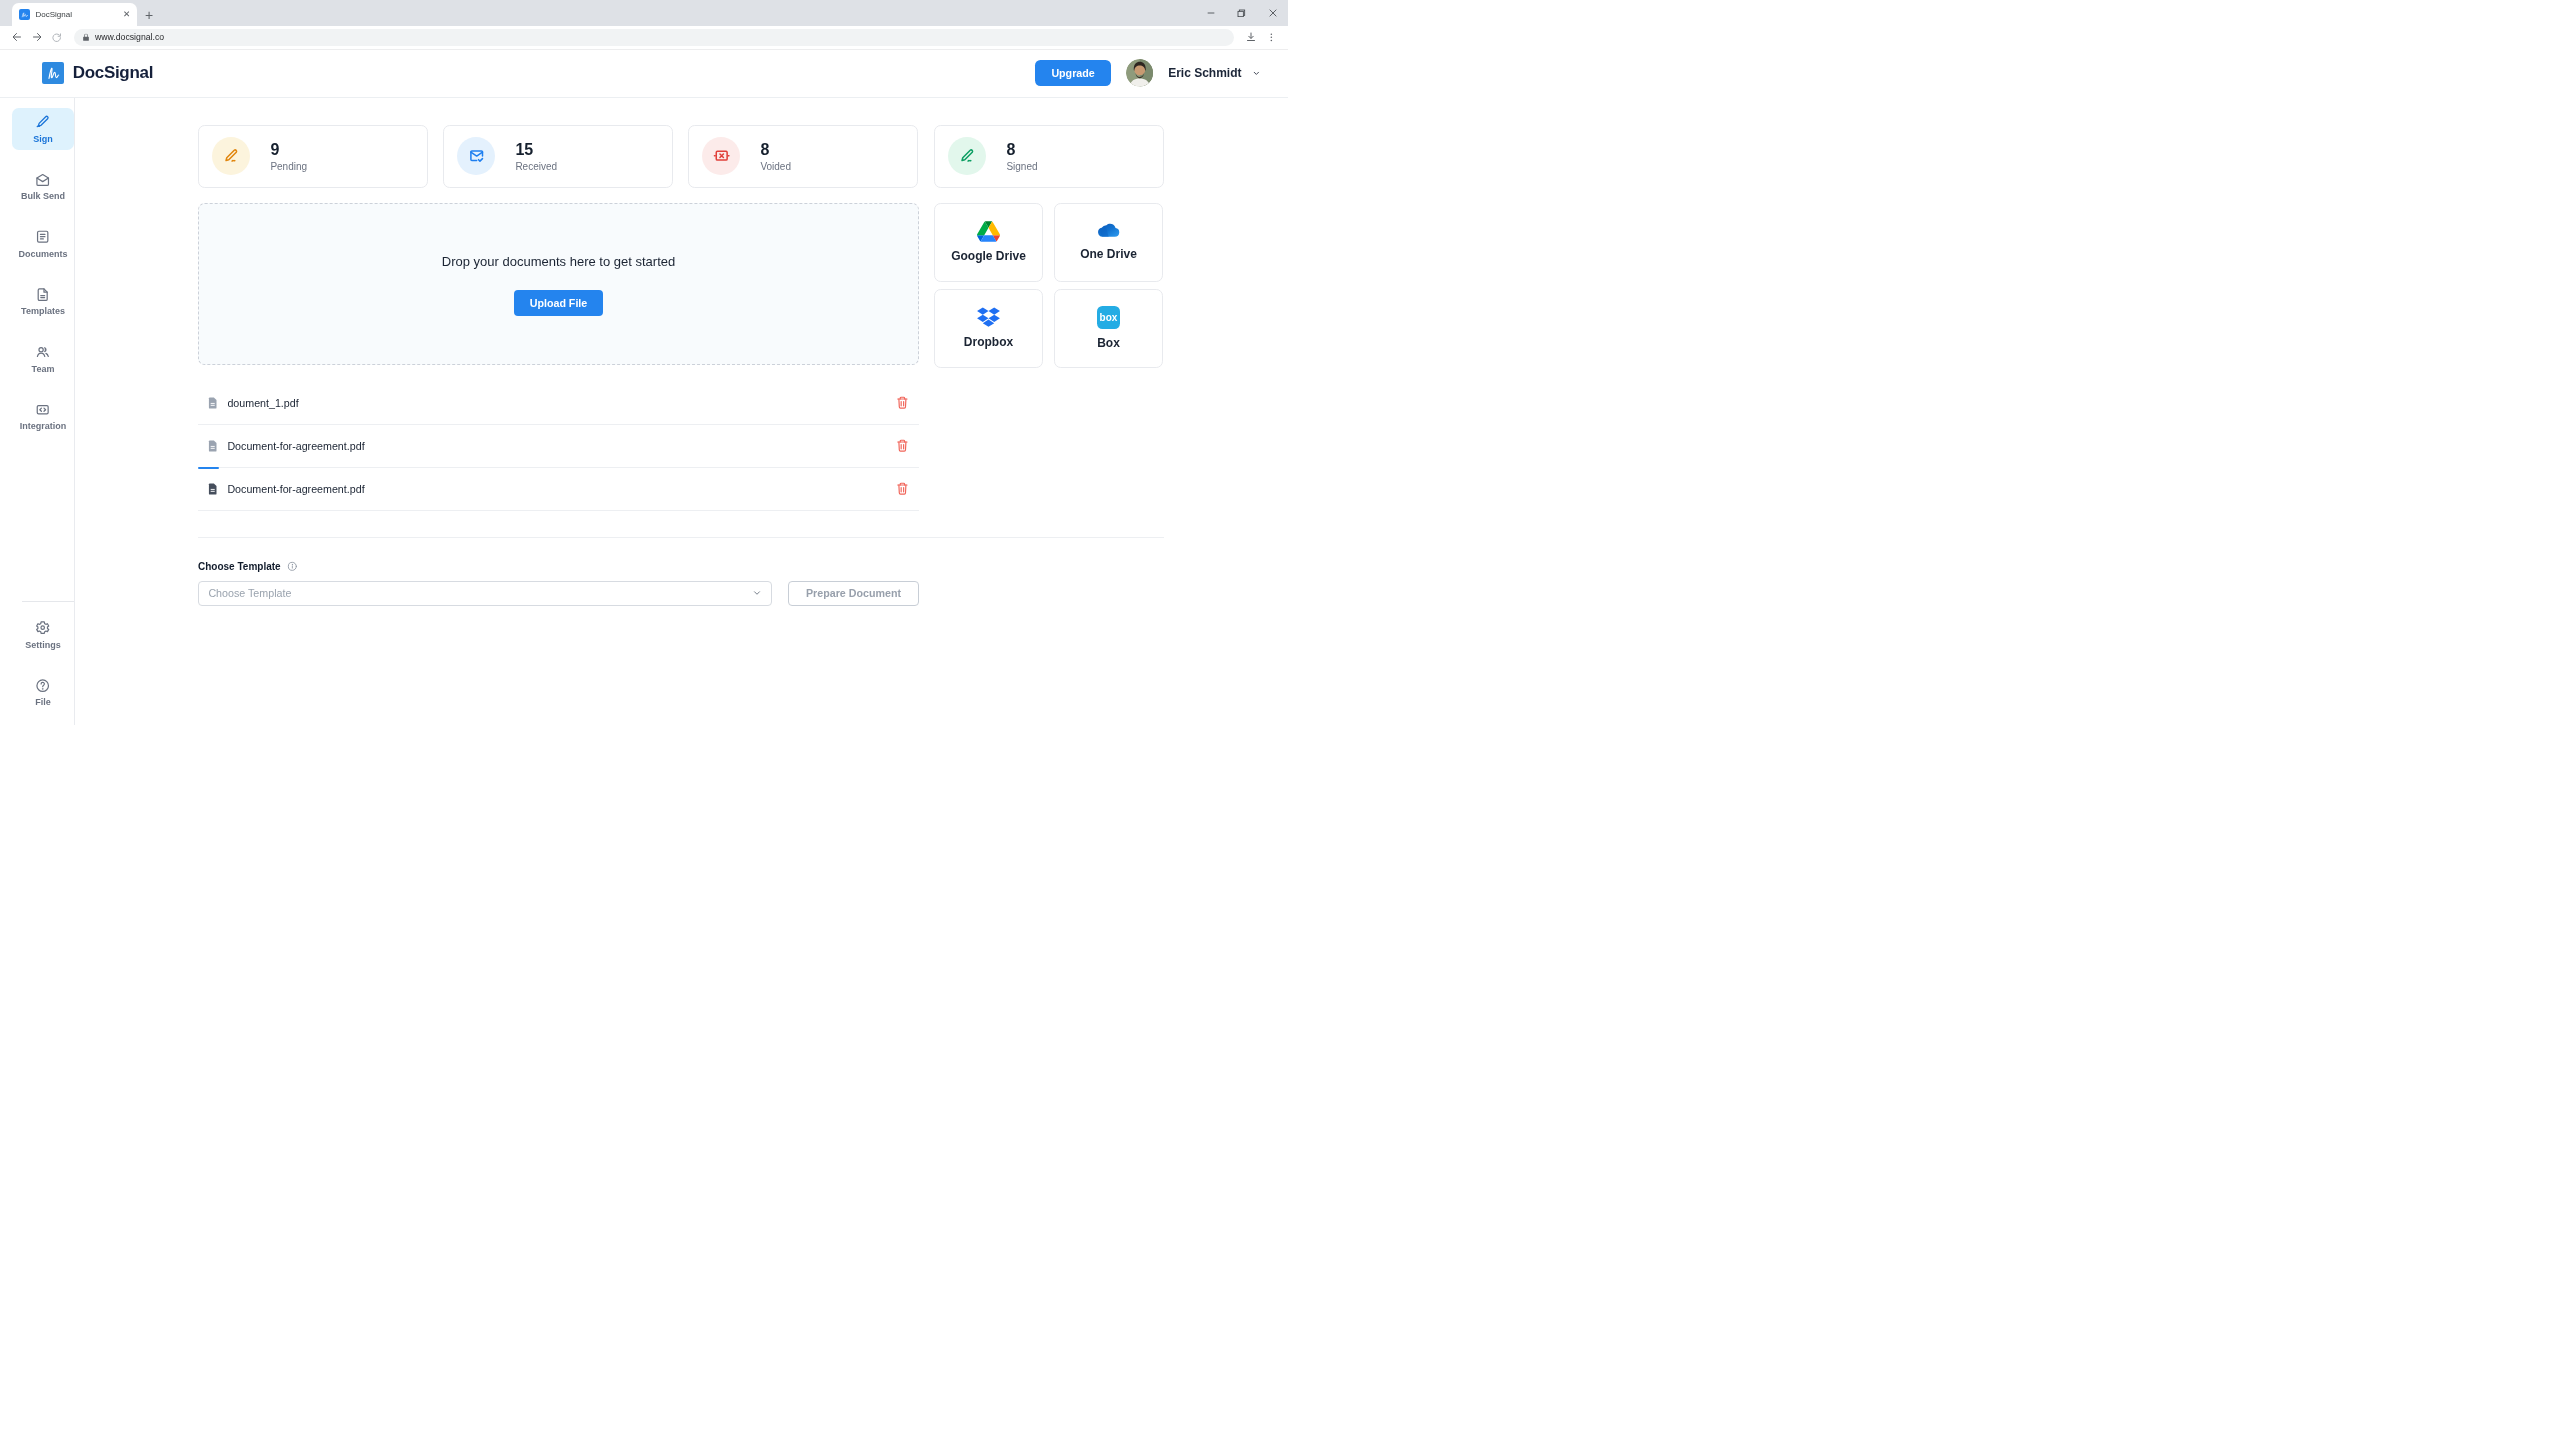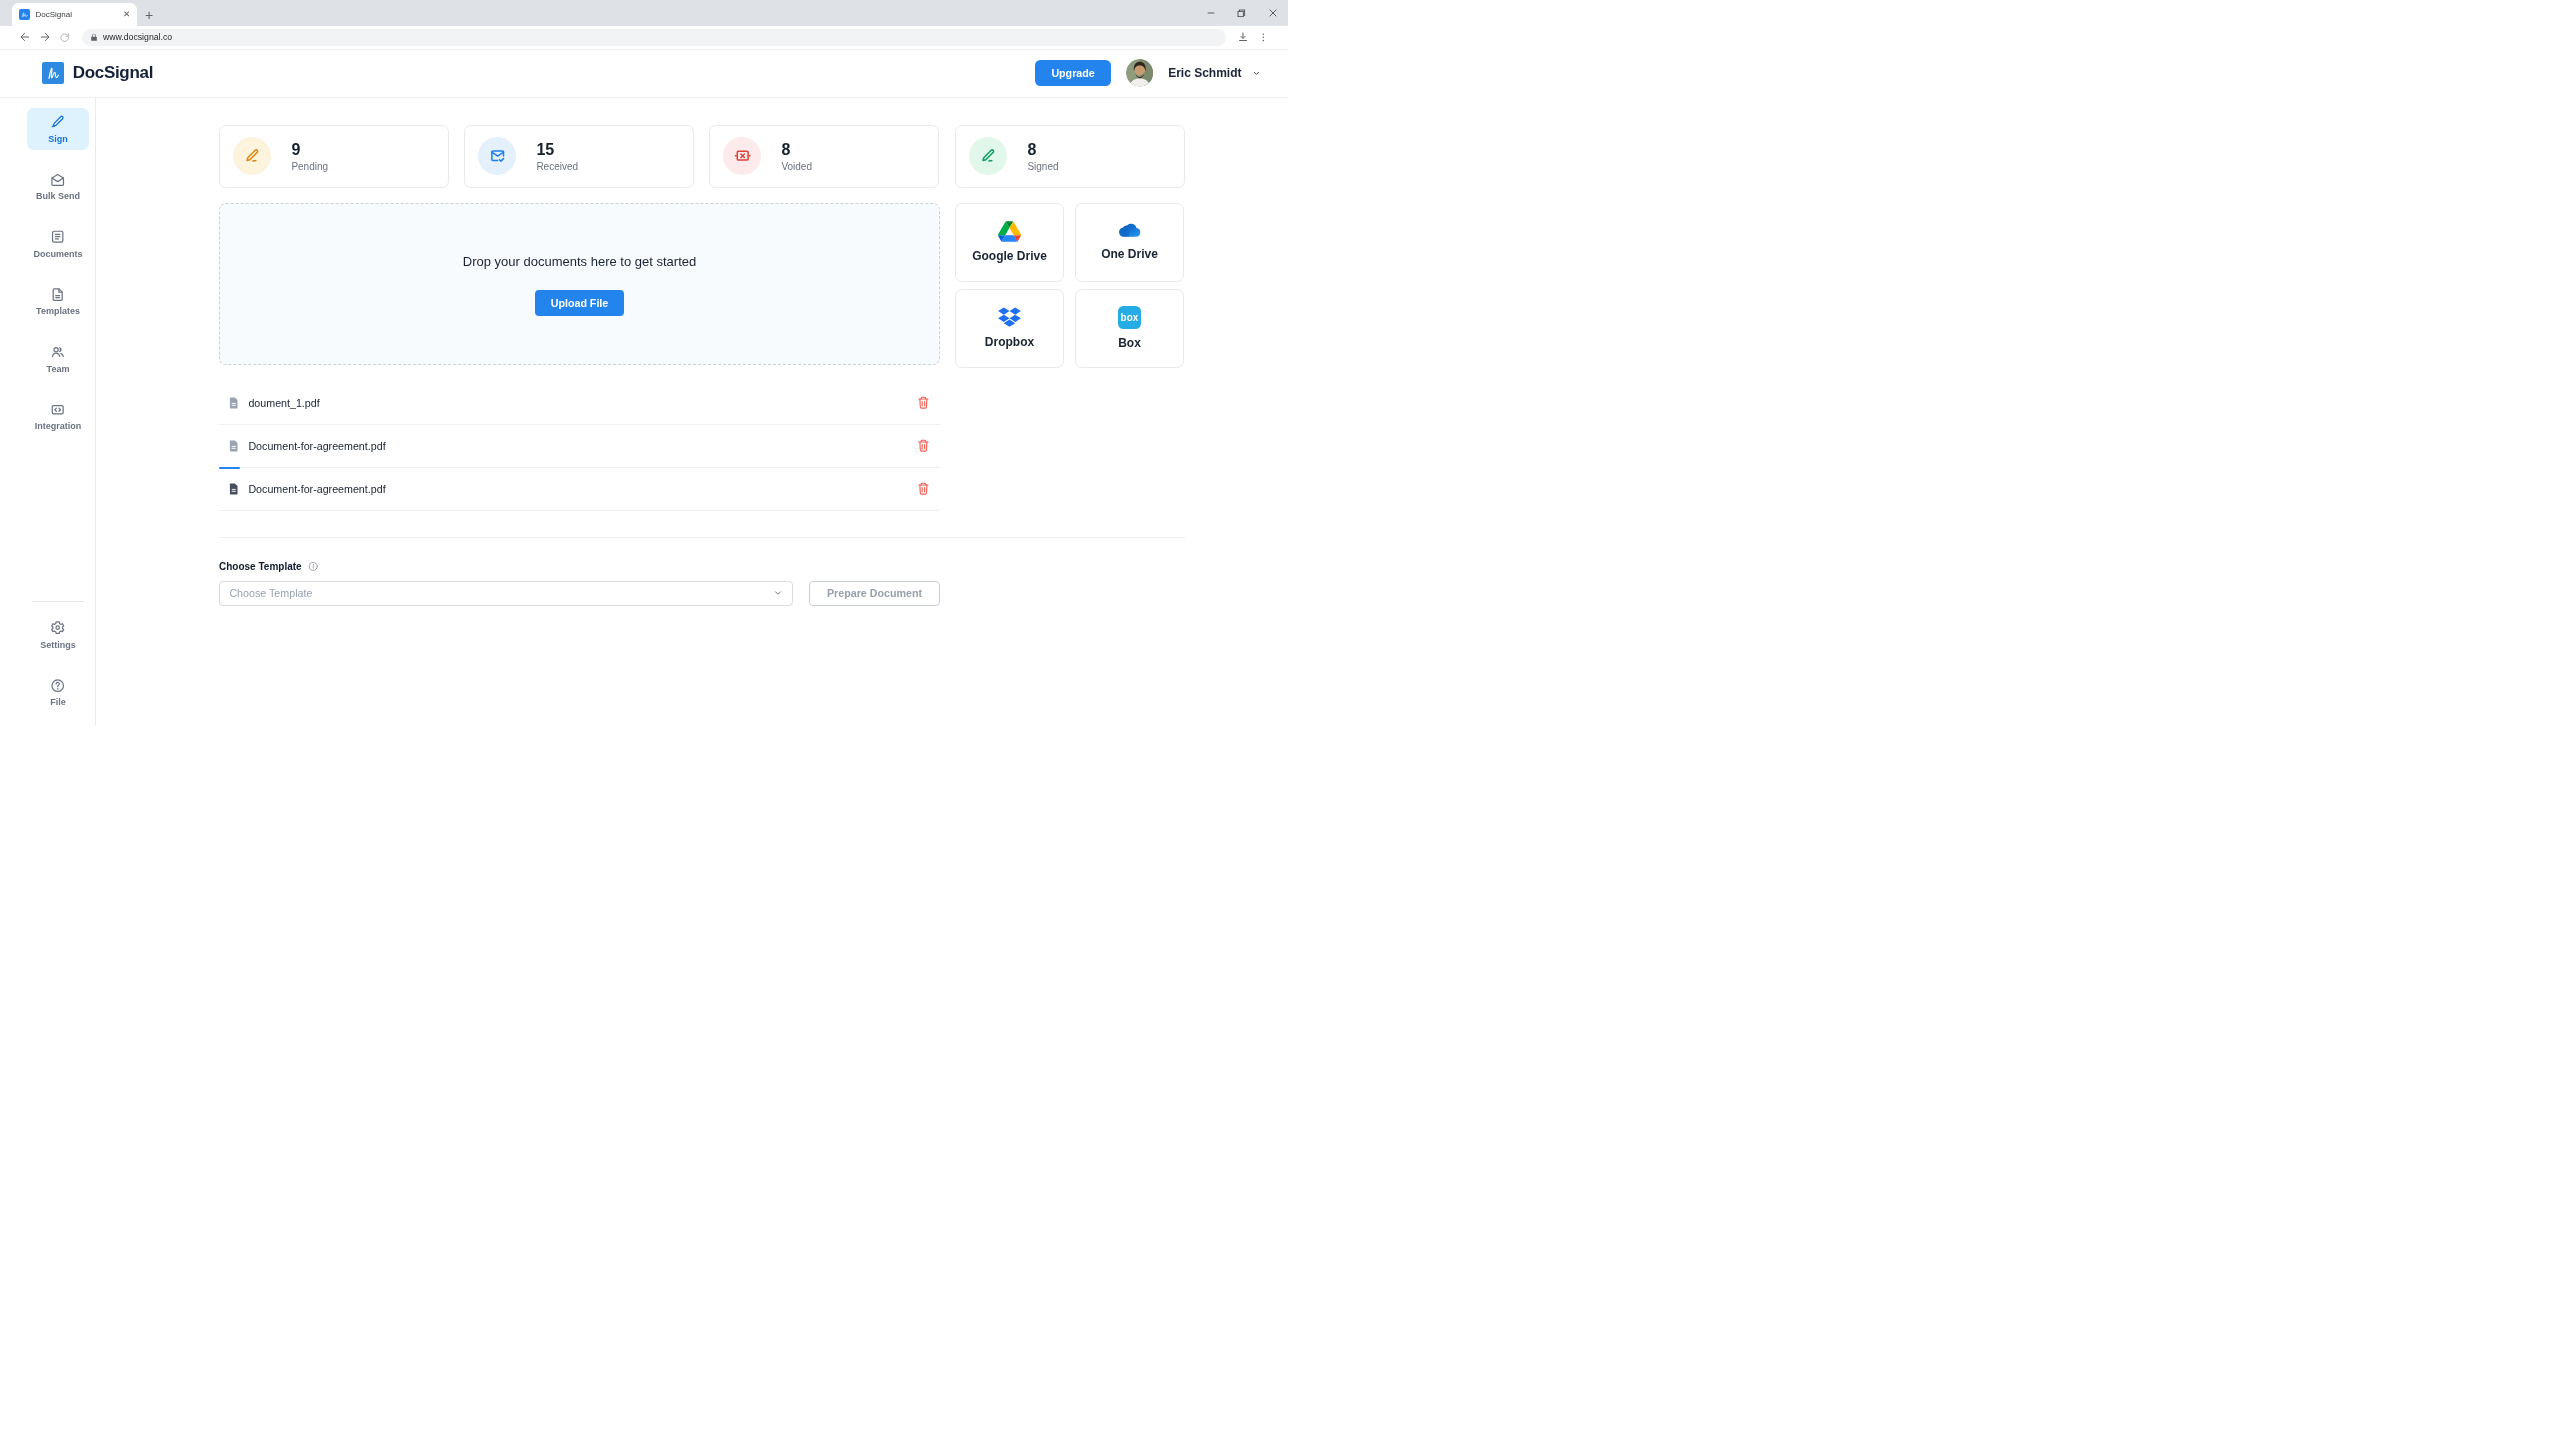--- a/index.html
+++ b/index.html
@@ -12,21 +12,21 @@
          display:flex; align-items:center; padding:0 6.7px; gap:5.4px; }
   .favicon { width:11.4px; height:11.4px; border-radius:2px; background:#2484ee; flex:0 0 auto;
              display:flex; align-items:center; justify-content:center; }
   .tab-title { flex:1; font-size:8px; color:#3c4043; white-space:nowrap; overflow:hidden; }
   .tab-close { color:#5f6368; font-size:8.7px; line-height:1; cursor:default; }
   .newtab { margin:0 0 5.4px 8px; color:#5f6368; font-size:14px; line-height:12px; }
   .win-controls { position:absolute; right:0; top:0; height:26px; display:flex; }
   .win-btn { width:31px; height:26px; display:flex; align-items:center; justify-content:center; color:#3b3f44; }
 
   .toolbar { height:23.5px; background:#fff; border-bottom:0.7px solid #ededee;
-             display:flex; align-items:center; padding:0 16px; gap:2.7px; }
+             display:flex; align-items:center; padding:0 8px; gap:2.7px; }
   .nav-ico { width:17.4px; height:17.4px; display:flex; align-items:center; justify-content:center; color:#5f6368; }
   .nav-ico.dim { color:#aeb2b7; }
   .omnibox { flex:1; height:17.4px; border-radius:8.7px; background:#f1f3f4; margin:0 5.4px;
              display:flex; align-items:center; padding:0 2.7px 0 8px; gap:5.4px; }
   .url { font-size:8.7px; color:#28292c; }
 
   
   .app-header { height:48px; background:#fff; border-bottom:0.7px solid #eceff2;
                 display:flex; align-items:center; padding:0 27px 0 42px; }
   .logo-mark { width:22px; height:22px; background:#2e8ae0; border-radius:2px;
@@ -35,21 +35,21 @@
   .header-right { margin-left:auto; display:flex; align-items:center; gap:14.8px; }
   .upgrade-btn { width:76px; height:25.5px; background:#2484ee; border:none; border-radius:5.4px;
                  color:#fff; font-size:10.7px; font-weight:600; font-family:inherit; cursor:pointer; }
   .avatar { width:27.5px; height:27.5px; border-radius:50%; overflow:hidden; flex:0 0 auto; }
   .user-name { font-size:12px; font-weight:700; color:#1b2537; }
   .user-chevron { color:#2b3342; margin-left:-4px; }
 
   
   .app { display:flex; height:627px; }
   .sidebar { width:75px; border-right:0.7px solid #e9ebef; display:flex; flex-direction:column;
-             align-items:center; padding:10px 0 6.7px;margin-left:21px; }
+             align-items:flex-end; padding:10px 0 6.7px; }
   .side-item { width:62px; display:flex; flex-direction:column; align-items:center; gap:4px;
                padding:6.7px 0; margin-bottom:14.8px; border-radius:6.7px; color:#6b7280;
                font-size:9px; font-weight:600; cursor:pointer; }
   .side-item .ico { width:15.4px; height:15.4px; }
   .side-item.active { background:#def2fd; color:#1a74d8; }
   .side-spacer { flex:1; }
   .side-divider { width:52px; height:0.7px; background:#e5e7eb; margin-bottom:12px; }
 
   .content { flex:1; position:relative; background:#fff; }
 

